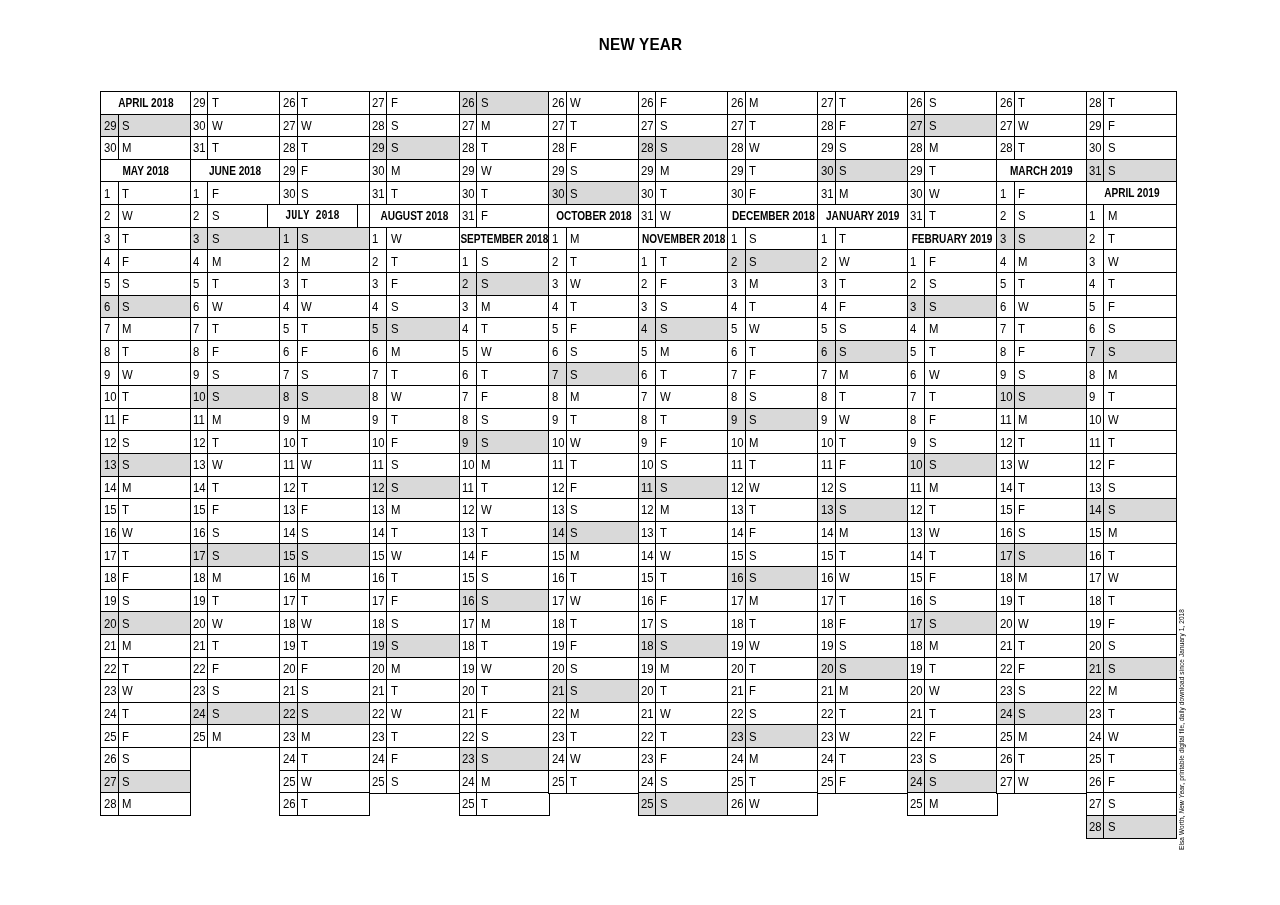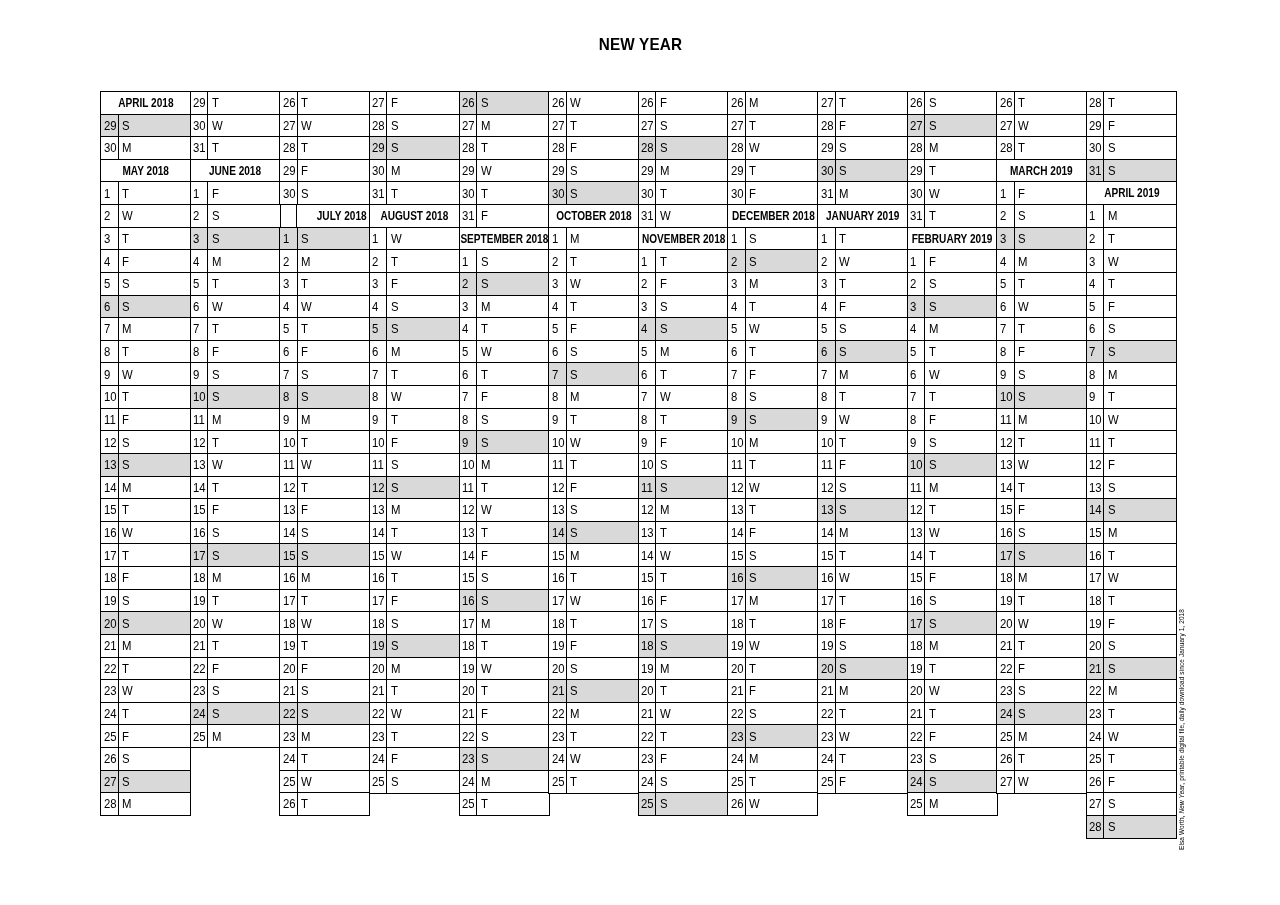--- a/index.html
+++ b/index.html
@@ -547,21 +547,21 @@
       </span>
     </div>
     <div class="cell day" style="left: 179.26px; top: 90.48px; width: 91.03px; height: 24.02px;">
       <span class="d-num">
         <span class="g">30</span>
       </span>
       <span class="d-letter">
         <span class="g">S</span>
       </span>
     </div>
-    <div class="cell header" style="left: 196px; top: 113.1px; width: 91.03px; height: 24.02px;">
+    <div class="cell header" style="left: 167px; top: 113.1px; width: 91.03px; height: 24.02px; font-family: Liberation Mono, monospace;">
       <span class="h-label">JULY 2018</span>
     </div>
     <div class="cell day weekend" style="left: 179.26px; top: 135.72px; width: 91.03px; height: 24.02px;">
       <span class="d-num">
         <span class="g">1</span>
       </span>
       <span class="d-letter">
         <span class="g">S</span>
       </span>
     </div>

